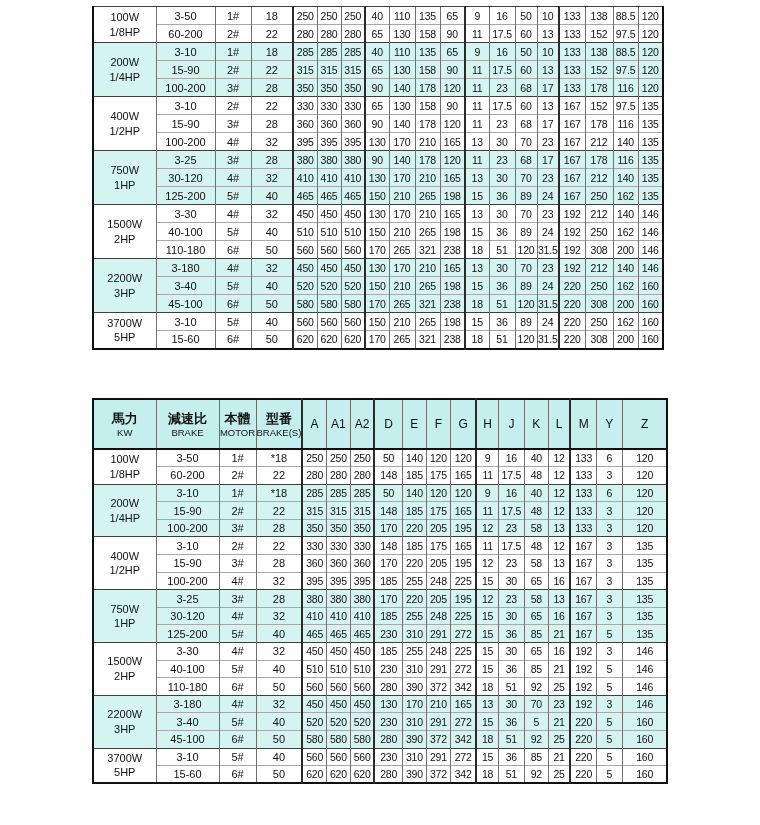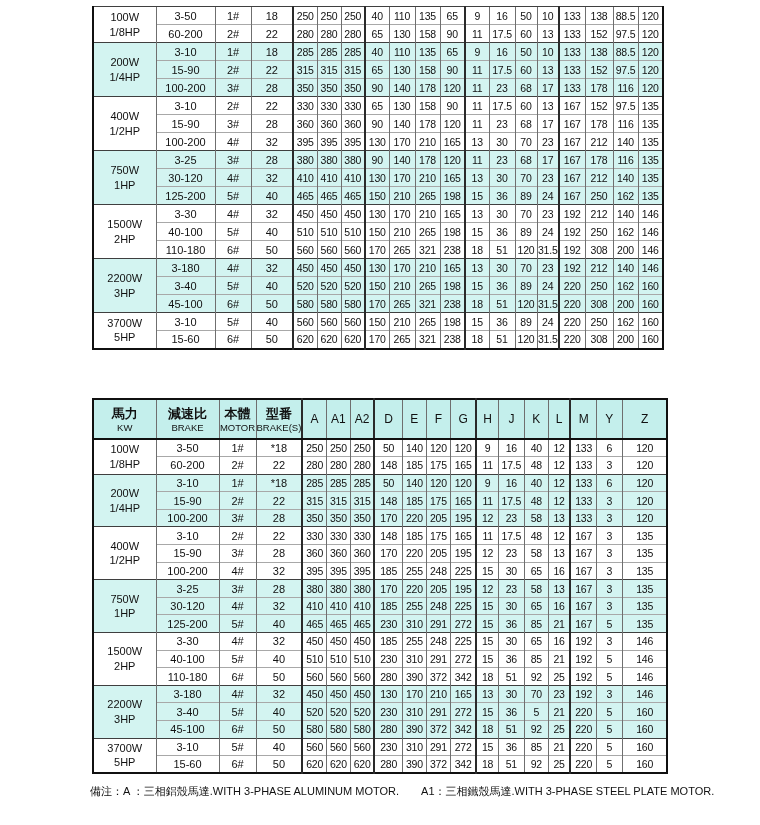--- a/index.html
+++ b/index.html
@@ -489,21 +489,21 @@
           <col style="width: 26px;">
           <col style="width: 22px;">
           <col style="width: 26px;">
           <col style="width: 24px;">
           <col style="width: 22px;">
           <col style="width: 26px;">
           <col style="width: 26px;">
           <col style="width: 45px;">
         </colgroup>
         <thead>
-          <tr style="height: 40px;">
+          <tr style="height: 50px;">
             <th class="dual">
               <div class="zh">馬力</div>
               <div class="en">KW</div>
             </th>
             <th class="dual">
               <div class="zh">減速比</div>
               <div class="en">BRAKE</div>
             </th>
             <th class="dual">
               <div class="zh">本體</div>
@@ -917,16 +917,15 @@
             <td class="num">25</td>
             <td class="num sep">220</td>
             <td class="num">5</td>
             <td class="num">160</td>
           </tr>
         </tbody>
       </table>
     </div>
 
   <div class="notes">
-    <div><span>備注：</span><span>A ：</span><span>三相鋁殼馬達.WITH 3-PHASE ALUMINUM MOTOR.</span><span class="gap"></span><span>A1：</span><span>三相鐵殼馬達.WITH 3-PHASE STEEL PLATE MOTOR.</span></div>
   </div>
 
 </div>
 
 </body></html>

